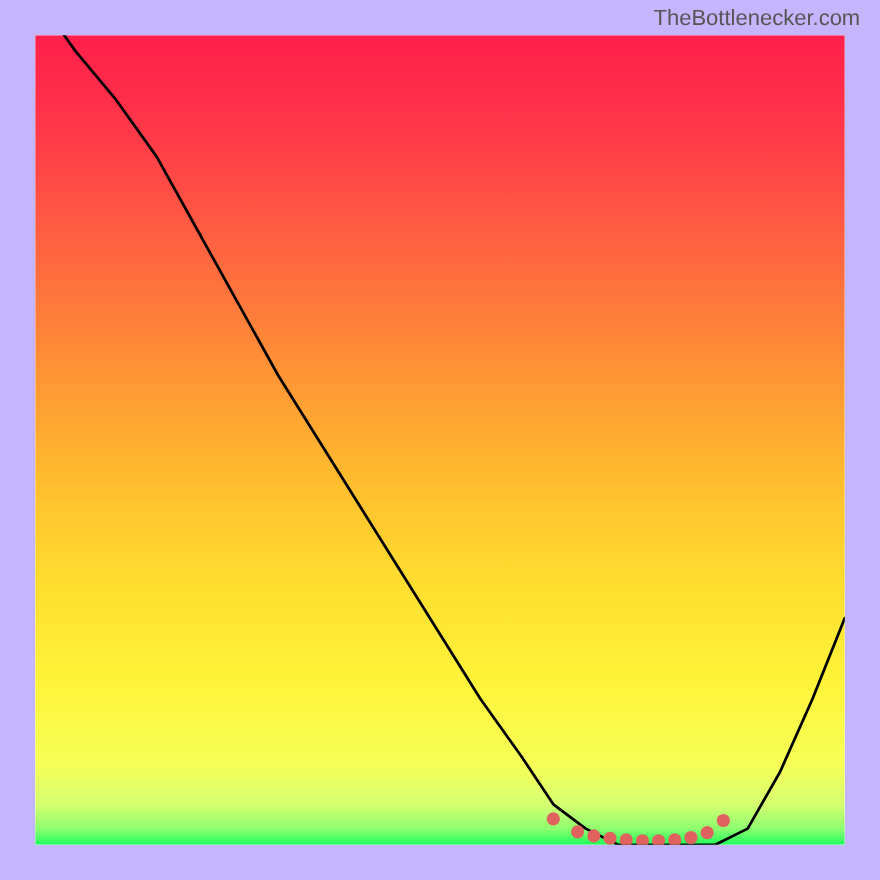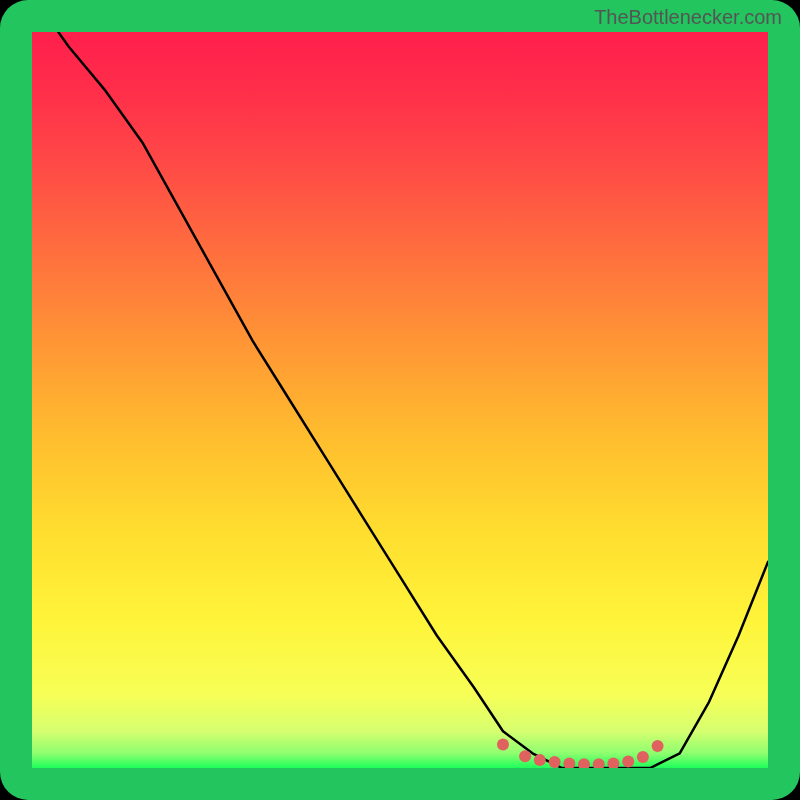--- a/index.html
+++ b/index.html
@@ -7,23 +7,22 @@
     padding: 0;
     background: #000;
     width: 800px;
     height: 800px;
     overflow: hidden;
     font-family: Arial, sans-serif;
   }
   .outer {
     width: 800px;
     height: 800px;
-    background: #22c55e;
+    background: #c4b5fd;
     position: relative;
-    border-radius: 28px;
   }
   .attribution {
     position: absolute;
     top: 6px;
     right: 18px;
     color: #555;
     font-size: 20px;
     font-weight: 500;
   }
   .plot-wrap {

